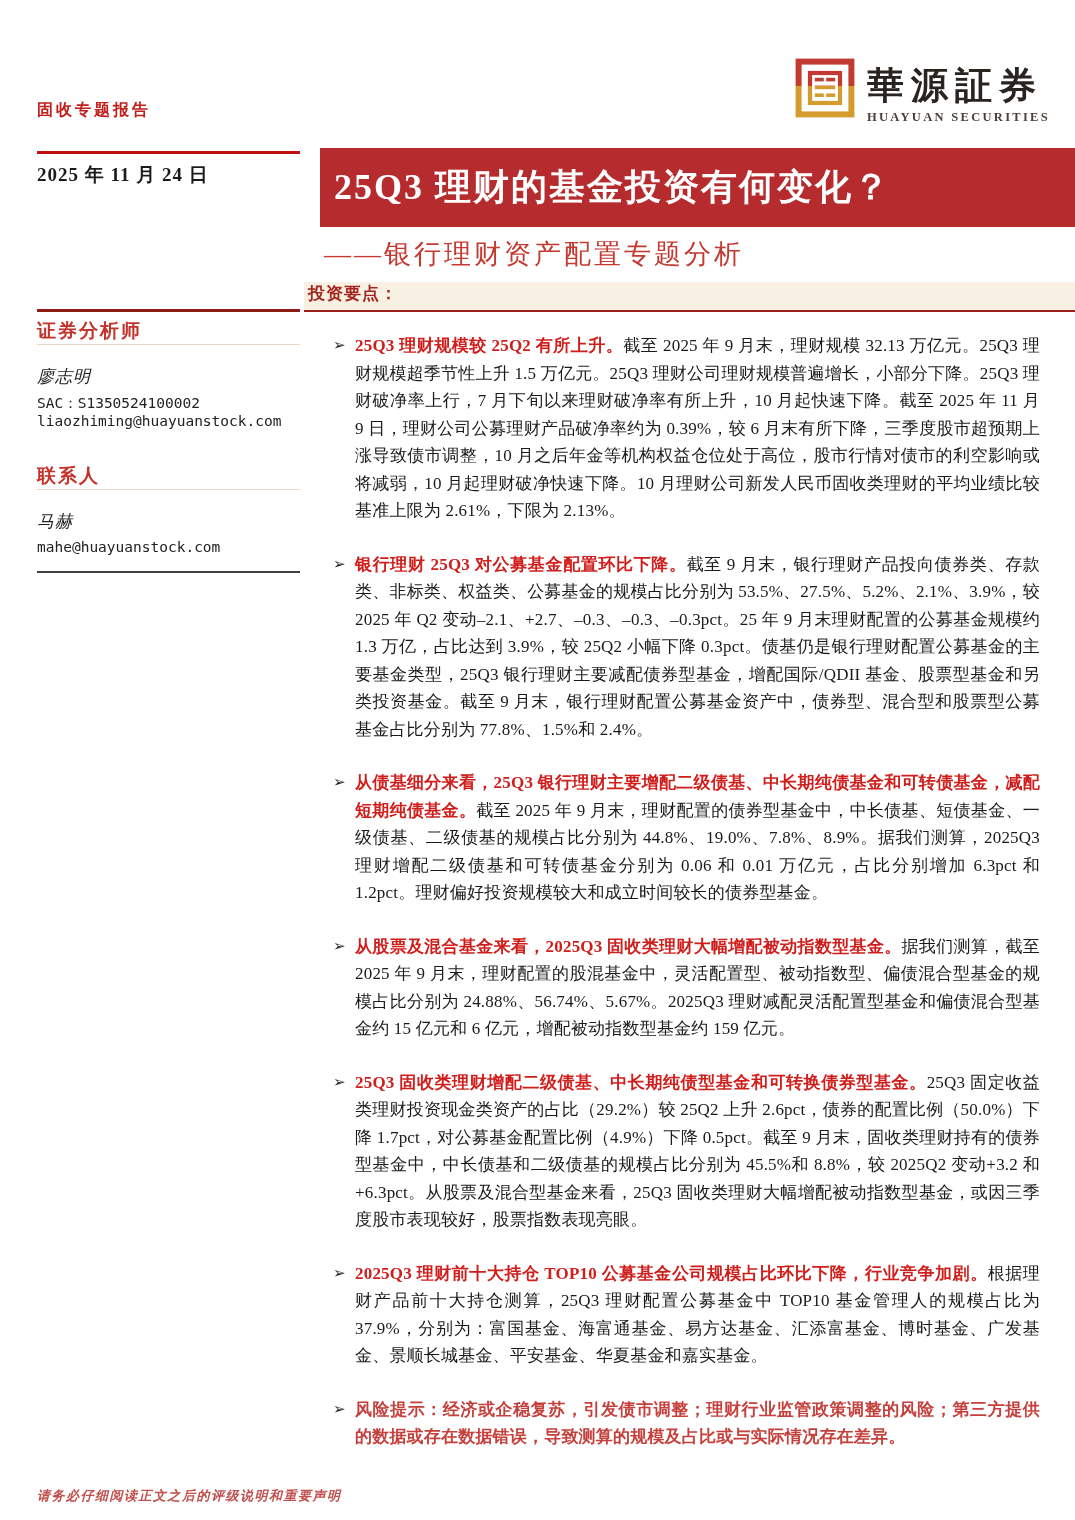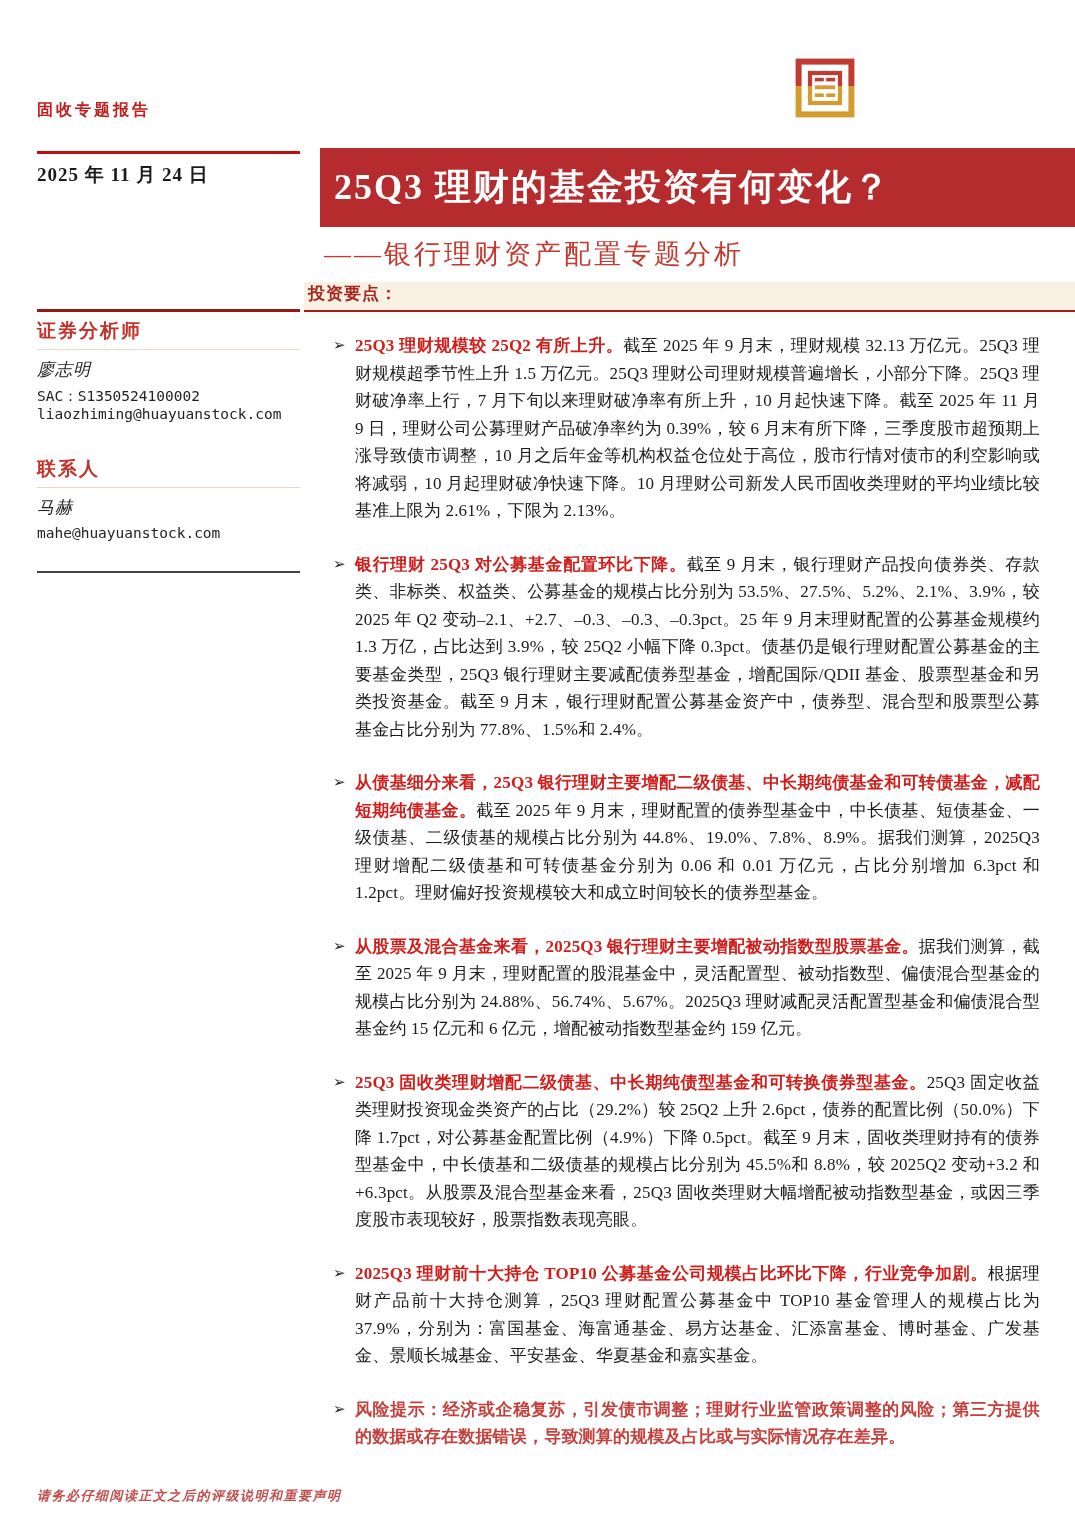--- a/index.html
+++ b/index.html
@@ -53,21 +53,21 @@
   }
   .keypoints-strip .kp-label{
     font-size:17px;font-weight:bold;color:#A3271E;padding-left:4px;letter-spacing:1px;
   }
   
   .sb-line-top{position:absolute;left:37px;top:309px;width:263px;height:3px;background:#8F1D15;}
   .sb-line-bottom{position:absolute;left:37px;top:571px;width:263px;height:2px;background:#44403d;}
   .sidebar{position:absolute;left:37px;top:318px;width:263px;}
   .sb-heading{
     font-size:19px;font-weight:bold;color:#C2342B;letter-spacing:2px;
-    padding-bottom:5px;border-bottom:1px solid #E7D9C2;margin-bottom:8px;
+    border-bottom:1px solid #E7D9C2;margin-bottom:20px;
   }
   .sb-name{font-size:17px;color:#222;margin:4px 0 6px 0;letter-spacing:1px;font-style:italic;}
   .sb-mono{font-family:"DejaVu Sans Mono","Liberation Mono",monospace;font-size:14.5px;color:#222;margin:0 0;}
   .sb-gap{height:34px;}
   
   .bullets{position:absolute;left:320px;top:332px;width:720px;}
   .bullet{display:flex;margin-bottom:26px;}
   .bullet .marker{
     flex:0 0 35px;padding-left:13px;box-sizing:border-box;
     font-size:15px;color:#222;line-height:27.5px;
@@ -105,20 +105,24 @@
         </linearGradient>
       </defs>
       <rect x="6" y="6" width="88" height="88" fill="none" stroke="url(#sealGrad)" stroke-width="10"></rect>
       <rect x="25" y="25" width="50" height="50" fill="none" stroke="url(#sealGrad)" stroke-width="7"></rect>
       <rect x="33" y="33" width="15" height="6" fill="url(#sealGrad)"></rect>
       <rect x="52" y="33" width="15" height="6" fill="url(#sealGrad)"></rect>
       <rect x="33" y="46" width="34" height="6" fill="url(#sealGrad)"></rect>
       <rect x="33" y="59" width="15" height="6" fill="url(#sealGrad)"></rect>
       <rect x="52" y="59" width="15" height="6" fill="url(#sealGrad)"></rect>
     </svg>
+    <div class="brand-text">
+      <div class="brand-cn">華源証券</div>
+      <div class="brand-en">HUAYUAN SECURITIES</div>
+    </div>
   </div>
 
   <div class="title-banner">
     <div class="title">25Q3 理财的基金投资有何变化？</div>
   </div>
   <div class="subtitle">——银行理财资产配置专题分析</div>
   <div class="keypoints-strip">
     <span class="kp-label">投资要点：</span>
   </div>
 
@@ -147,21 +151,21 @@
       <p class="btext"><span class="lead">银行理财 25Q3 对公募基金配置环比下降。</span><span>截至 9 月末，银行理财产品投向债券类、存款类、非标类、权益类、公募基金的规模占比分别为 53.5%、27.5%、5.2%、2.1%、3.9%，较 2025 年 Q2 变动–2.1、+2.7、–0.3、–0.3、–0.3pct。25 年 9 月末理财配置的公募基金规模约 1.3 万亿，占比达到 3.9%，较 25Q2 小幅下降 0.3pct。债基仍是银行理财配置公募基金的主要基金类型，25Q3 银行理财主要减配债券型基金，增配国际/QDII 基金、股票型基金和另类投资基金。截至 9 月末，银行理财配置公募基金资产中，债券型、混合型和股票型公募基金占比分别为 77.8%、1.5%和 2.4%。</span></p>
     </div>
 
     <div class="bullet">
       <span class="marker">➢</span>
       <p class="btext"><span class="lead">从债基细分来看，25Q3 银行理财主要增配二级债基、中长期纯债基金和可转债基金，减配短期纯债基金。</span><span>截至 2025 年 9 月末，理财配置的债券型基金中，中长债基、短债基金、一级债基、二级债基的规模占比分别为 44.8%、19.0%、7.8%、8.9%。据我们测算，2025Q3 理财增配二级债基和可转债基金分别为 0.06 和 0.01 万亿元，占比分别增加 6.3pct 和 1.2pct。理财偏好投资规模较大和成立时间较长的债券型基金。</span></p>
     </div>
 
     <div class="bullet">
       <span class="marker">➢</span>
-      <p class="btext"><span class="lead">从股票及混合基金来看，2025Q3 银行理财主要增配被动指数型股票基金。</span><span>据我们测算，截至 2025 年 9 月末，理财配置的股混基金中，灵活配置型、被动指数型、偏债混合型基金的规模占比分别为 24.88%、56.74%、5.67%。2025Q3 理财减配灵活配置型基金和偏债混合型基金约 15 亿元和 6 亿元，增配被动指数型基金约 159 亿元。</span></p>
+      <p class="btext"><span class="lead">从股票及混合基金来看，2025Q3 固收类理财大幅增配被动指数型基金。</span><span>据我们测算，截至 2025 年 9 月末，理财配置的股混基金中，灵活配置型、被动指数型、偏债混合型基金的规模占比分别为 24.88%、56.74%、5.67%。2025Q3 理财减配灵活配置型基金和偏债混合型基金约 15 亿元和 6 亿元，增配被动指数型基金约 159 亿元。</span></p>
     </div>
 
     <div class="bullet">
       <span class="marker">➢</span>
       <p class="btext"><span class="lead">25Q3 固收类理财增配二级债基、中长期纯债型基金和可转换债券型基金。</span><span>25Q3 固定收益类理财投资现金类资产的占比（29.2%）较 25Q2 上升 2.6pct，债券的配置比例（50.0%）下降 1.7pct，对公募基金配置比例（4.9%）下降 0.5pct。截至 9 月末，固收类理财持有的债券型基金中，中长债基和二级债基的规模占比分别为 45.5%和 8.8%，较 2025Q2 变动+3.2 和+6.3pct。从股票及混合型基金来看，25Q3 固收类理财大幅增配被动指数型基金，或因三季度股市表现较好，股票指数表现亮眼。</span></p>
     </div>
 
     <div class="bullet">
       <span class="marker">➢</span>
       <p class="btext"><span class="lead">2025Q3 理财前十大持仓 TOP10 公募基金公司规模占比环比下降，行业竞争加剧。</span><span>根据理财产品前十大持仓测算，25Q3 理财配置公募基金中 TOP10 基金管理人的规模占比为 37.9%，分别为：富国基金、海富通基金、易方达基金、汇添富基金、博时基金、广发基金、景顺长城基金、平安基金、华夏基金和嘉实基金。</span></p>

